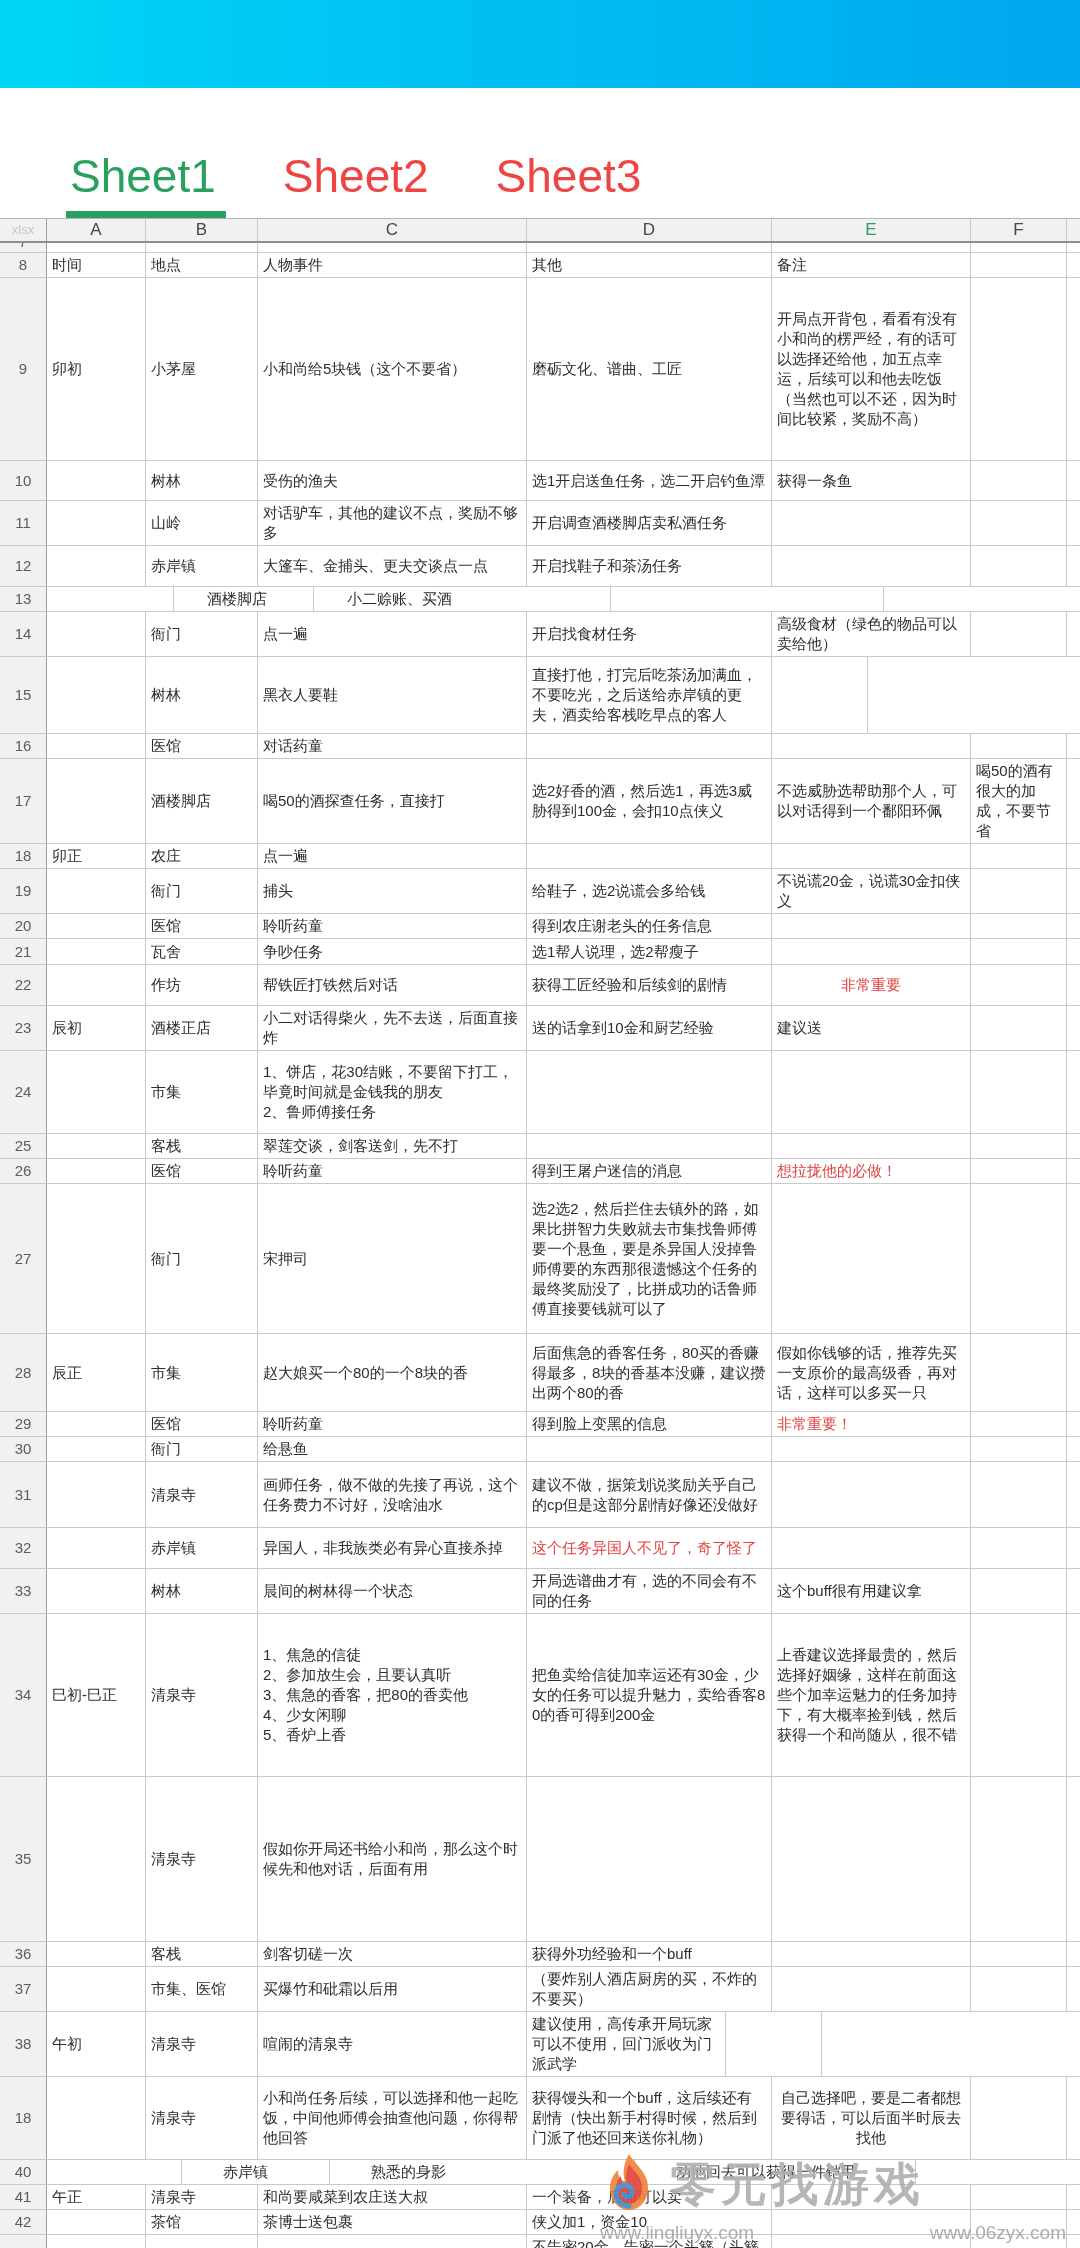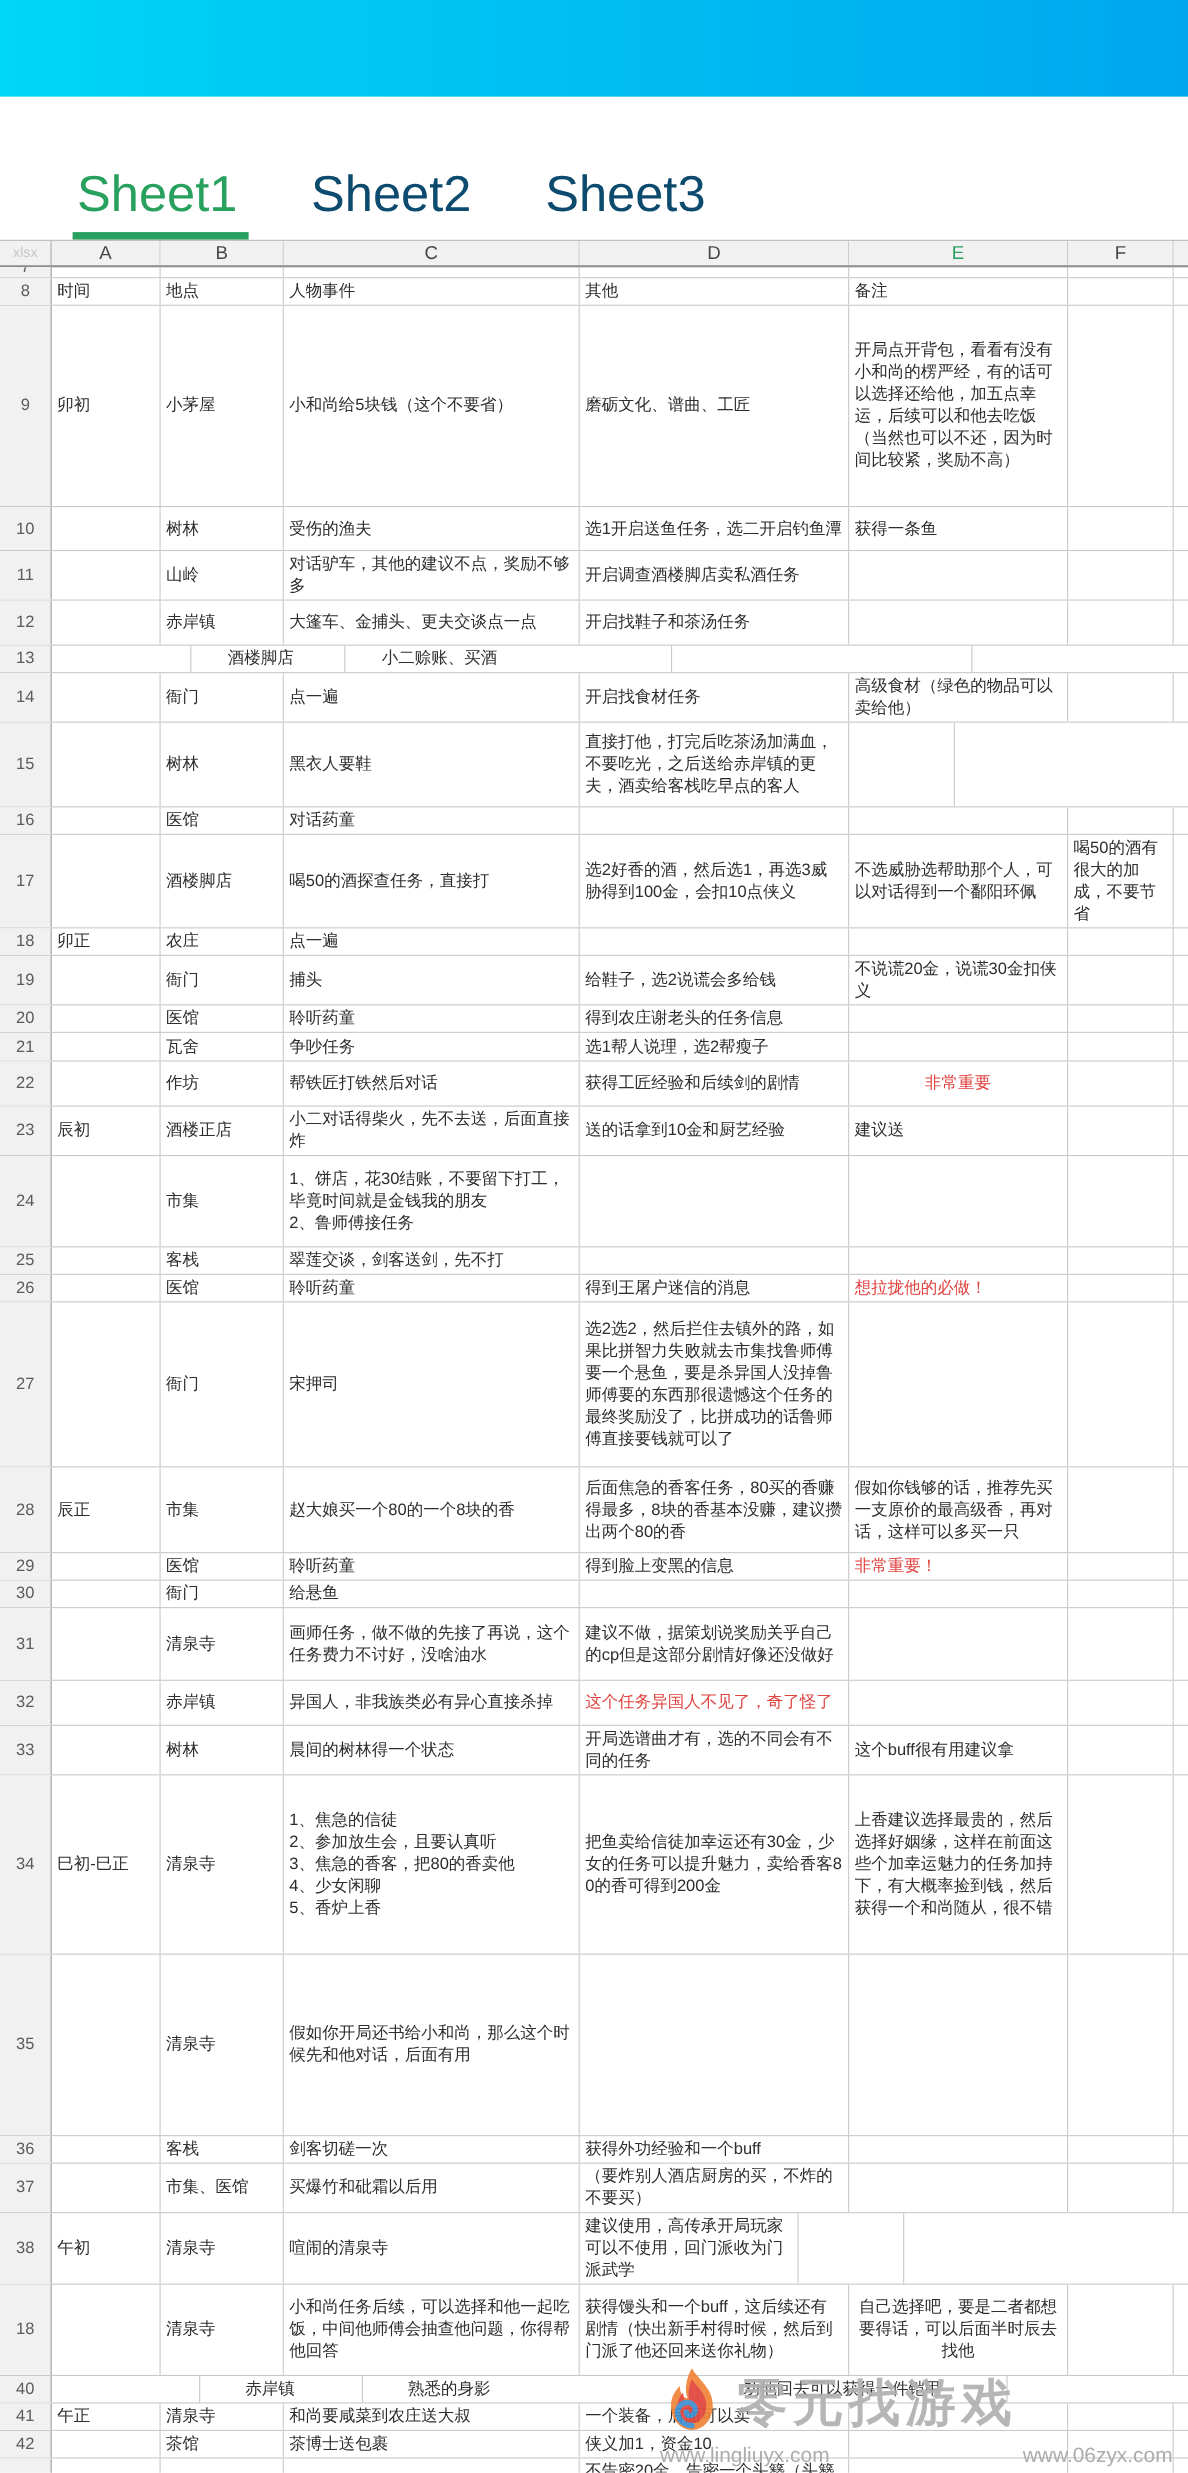--- a/index.html
+++ b/index.html
@@ -6,21 +6,21 @@
   html,body { width:1080px; height:2248px; overflow:hidden; background:#fff;
               font-family:"Liberation Sans","DejaVu Sans",sans-serif; }
   .page { position:relative; width:1080px; height:2248px; overflow:hidden; }
 
   
   .statusbar { height:88px; background:linear-gradient(90deg,#00d6f6 0%,#00c2f3 40%,#00a7ee 100%); }
 
   
   .tabbar { height:130px; background:#fff; display:flex; align-items:flex-end;
             padding-left:70px; position:relative; }
-  .tab { font-size:46px; color:#0c4a6e; margin-right:67px; padding-bottom:16px;
+  .tab { font-size:46px; color:#ef4444; margin-right:67px; padding-bottom:16px;
          position:relative; line-height:1.1; cursor:default; }
   .tab.active { color:#28a05e; }
   .tab.active::after { content:""; position:absolute; left:-4px; right:-10px; bottom:0;
                        height:7px; background:#28a05e; }
 
   
   .grid { position:absolute; top:218px; left:0; width:1080px; background:#fff; }
   .grow { display:flex; align-items:stretch; border-bottom:1px solid #c9c9c9; }
   .cell { border-right:1px solid #c9c9c9; padding:2px 5px; font-size:15px; line-height:20px;
           color:#2d2d2d; display:flex; align-items:center; overflow:hidden;

